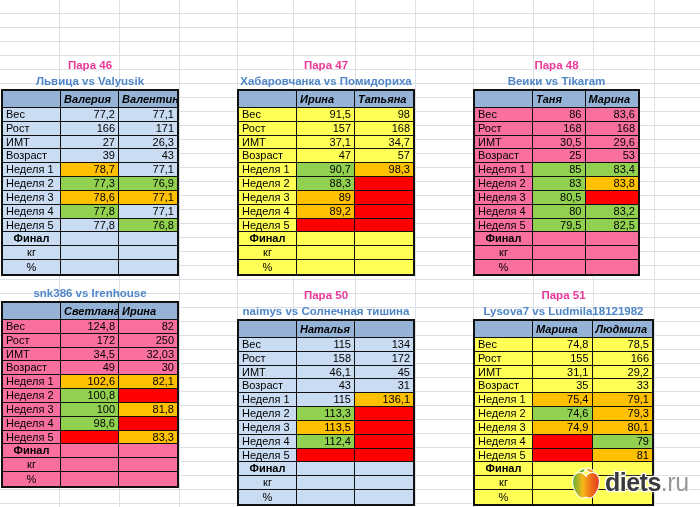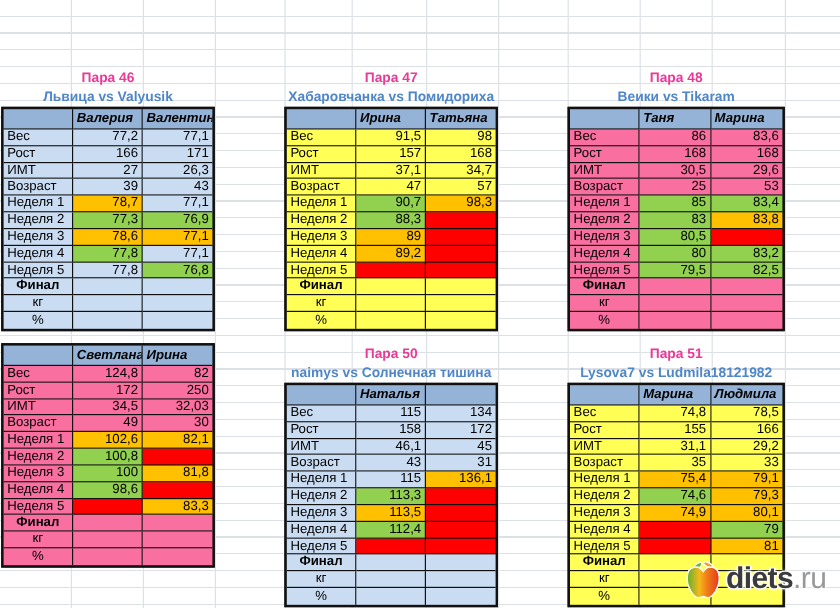--- a/index.html
+++ b/index.html
@@ -6,21 +6,21 @@
   .sheet{
     position:relative;width:700px;height:507px;overflow:hidden;
     background-color:#ffffff;
     background-image:repeating-linear-gradient(to bottom,#ffffff 0px,#ffffff 13px,#dde1e6 13px,#dde1e6 14px);
     font-family:"Liberation Sans",sans-serif;
   }
   .vl{position:absolute;top:0;bottom:0;width:1px;background:#dde1e6;}
   .block{position:absolute;margin-top:44px;}
   .b0{left:1px;top:12px;width:178px;}
   .b1{left:237px;top:12px;width:178px;}
-  .b2{left:473px;top:12px;width:181px;}
+  .b2{left:473px;top:12px;width:167px;}
   .b3{left:1px;top:242px;width:178px;}
   .b4{left:237px;top:242px;width:178px;}
   .b5{left:473px;top:242px;width:181px;}
   .pair-title{height:18px;line-height:18px;text-align:center;font-weight:bold;font-size:11.5px;color:var(--pair_title,#ea3a97);}
   .matchup-title{height:15px;line-height:14px;text-align:center;font-weight:bold;font-size:11.5px;color:var(--matchup_title,#4e86c8);white-space:nowrap;}
   .tbl{
     display:grid;height:187px;box-sizing:border-box;
     grid-template-columns:58px 1fr 1fr;
     grid-template-rows:17px repeat(12,1fr);
     border:2px solid #111111;background:#111111;
@@ -195,20 +195,21 @@
         <div class="cell val"></div>
         <div class="cell label center">кг</div>
         <div class="cell val"></div>
         <div class="cell val"></div>
         <div class="cell label center">%</div>
         <div class="cell val"></div>
         <div class="cell val"></div>
       </div>
 </div>
   <div class="block b3" id="block-3">
+  <div class="matchup-title">snk386 vs Irenhouse</div>
   <div class="tbl theme-pink">
         <div class="cell head"></div>
         <div class="cell head">Светлана</div>
         <div class="cell head">Ирина</div>
         <div class="cell label">Вес</div>
         <div class="cell val">124,8</div>
         <div class="cell val">82</div>
         <div class="cell label">Рост</div>
         <div class="cell val">172</div>
         <div class="cell val">250</div>

